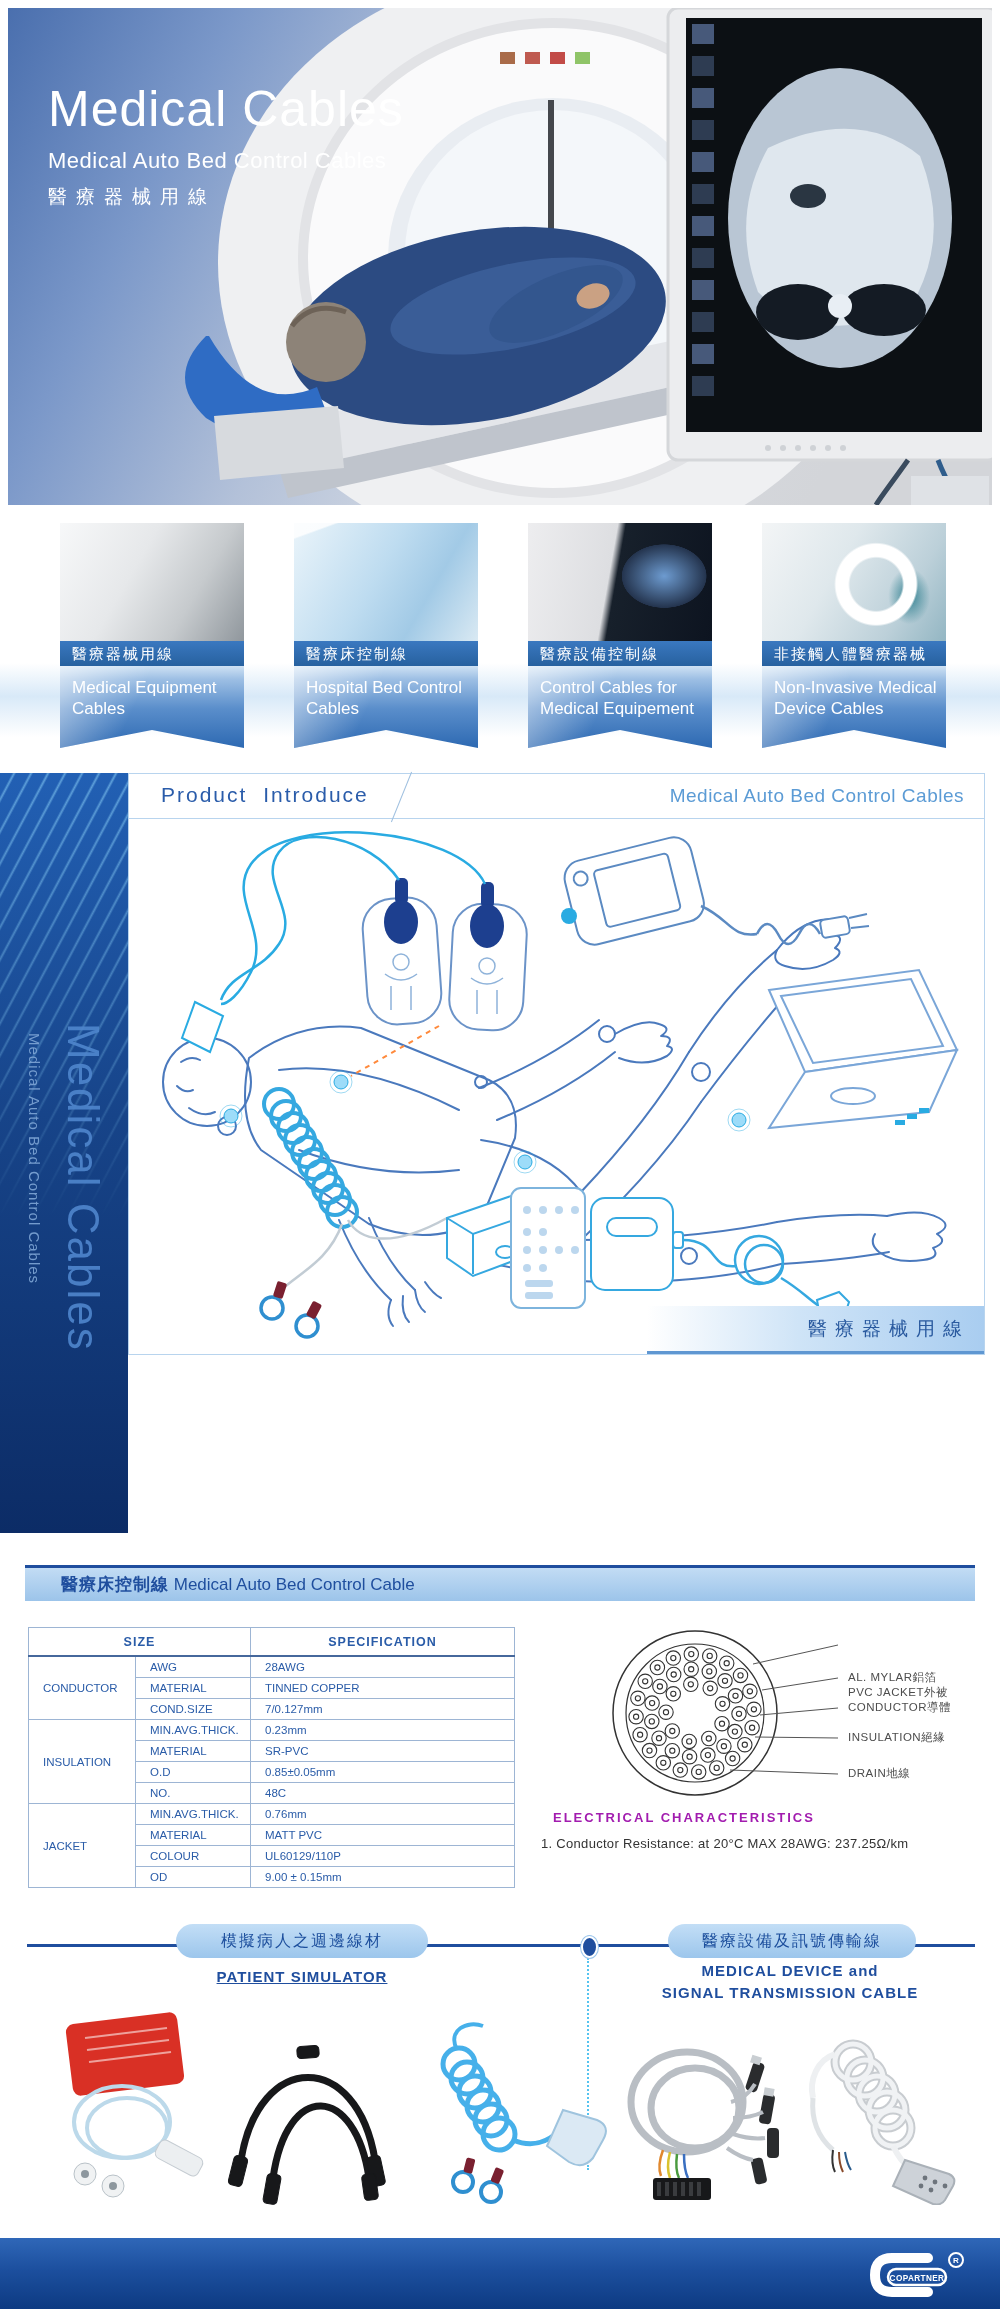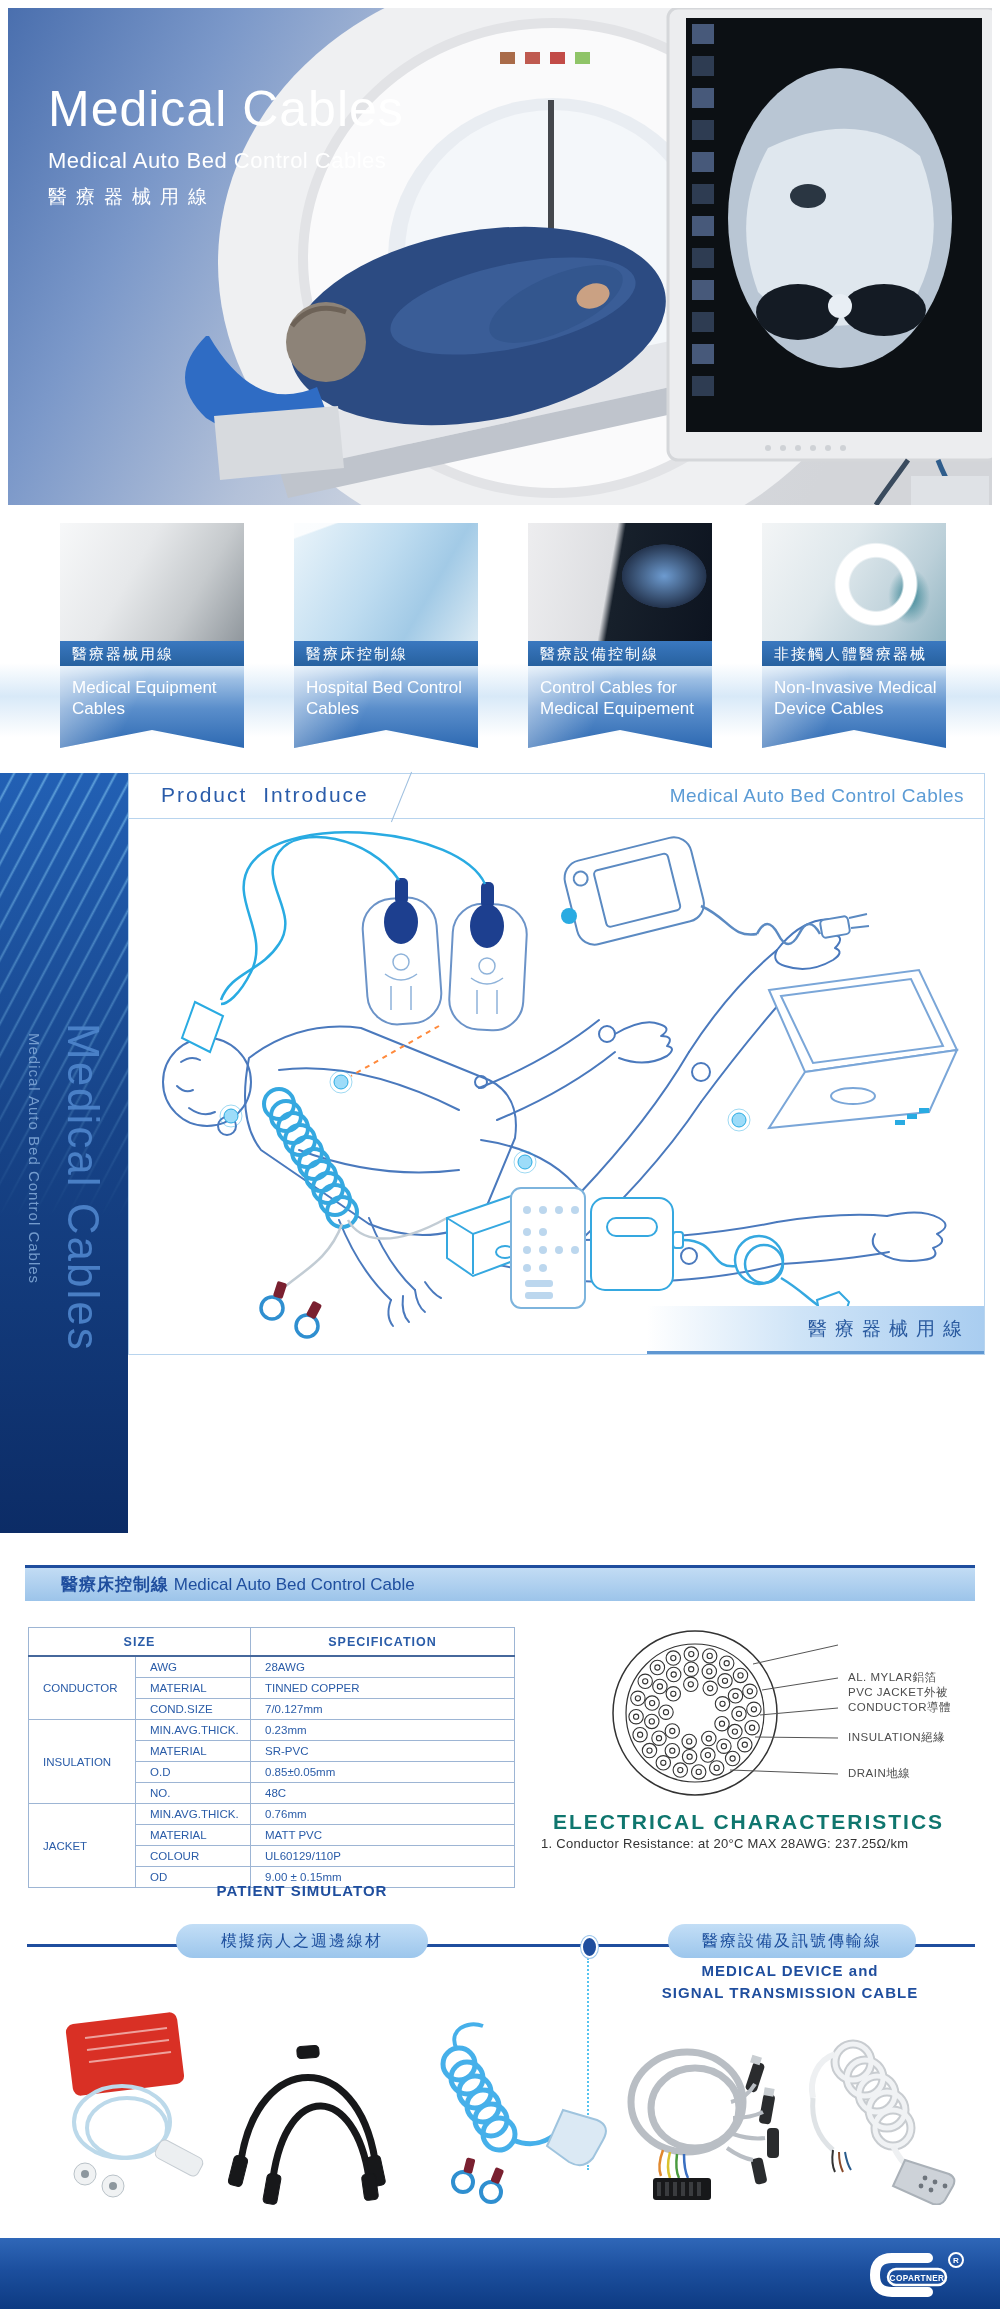--- a/index.html
+++ b/index.html
@@ -69,34 +69,34 @@
   .spec-bar b{letter-spacing:1px;}
   table.spec{position:absolute;left:28px;top:1627px;border-collapse:collapse;table-layout:fixed;
      width:486px;font-size:11.5px;color:#2a5ca8;}
   table.spec td,table.spec th{border:1px solid #9db5d4;padding:0 0 0 14px;text-align:left;height:20px;}
   table.spec th{height:27px;text-align:center;font-size:12.5px;letter-spacing:1px;padding:0;
      border-bottom:2px solid #46689c;}
   table.spec{border:1.5px solid #7e9fc6;}
   td.gname{text-align:center;padding:0;}
   
   .diag-label{left:848px;font-size:11.5px;color:#4d4d4d;letter-spacing:.5px;white-space:nowrap;}
-  .elec-head{left:553px;top:1810px;font-size:21px;font-weight:bold;color:#0f766e;letter-spacing:2px;}
+  .elec-head{left:553px;top:1810px;font-size:13px;font-weight:bold;color:#a21caf;letter-spacing:2px;}
   .elec-line{left:541px;top:1836px;font-size:13px;color:#333;letter-spacing:.3px;}
 
   
   .bot-rule{left:27px;top:1944px;width:948px;height:3px;background:#1f4e9e;}
   .pill{top:1924px;height:34px;border-radius:17px;background:linear-gradient(180deg,#c3def6,#9cc6ec);
      text-align:center;line-height:34px;font-size:16px;color:#1d4f9d;letter-spacing:2px;z-index:3;}
   .pill-left{left:176px;width:252px;}
   .pill-right{left:668px;width:248px;}
   .dot-orn{left:581px;top:1936px;width:13px;height:18px;border-radius:50%;background:#1f4e9e;
      border:2px solid #fff;box-shadow:0 0 0 1px #9cc6ec;z-index:3;}
   .dotted-div{left:587px;top:1958px;width:0;height:212px;border-left:2px dotted #55c3f0;}
   .bot-title{font-size:15px;font-weight:bold;color:#1f4e9e;letter-spacing:1px;text-align:center;line-height:22px;}
-  .bt-left{left:152px;top:1880px;width:300px;}
+  .bt-left{left:152px;top:1966px;width:300px;text-decoration:underline;}
   .bt-right{left:640px;top:1960px;width:300px;}
 
   
   .footer{left:0;top:2238px;width:1000px;height:71px;
      background:linear-gradient(180deg,#2f67b8 0%,#1c4f9e 45%,#0d3a82 100%);}
 </style>
 </head>
 <body>
 
 <div class="page">

